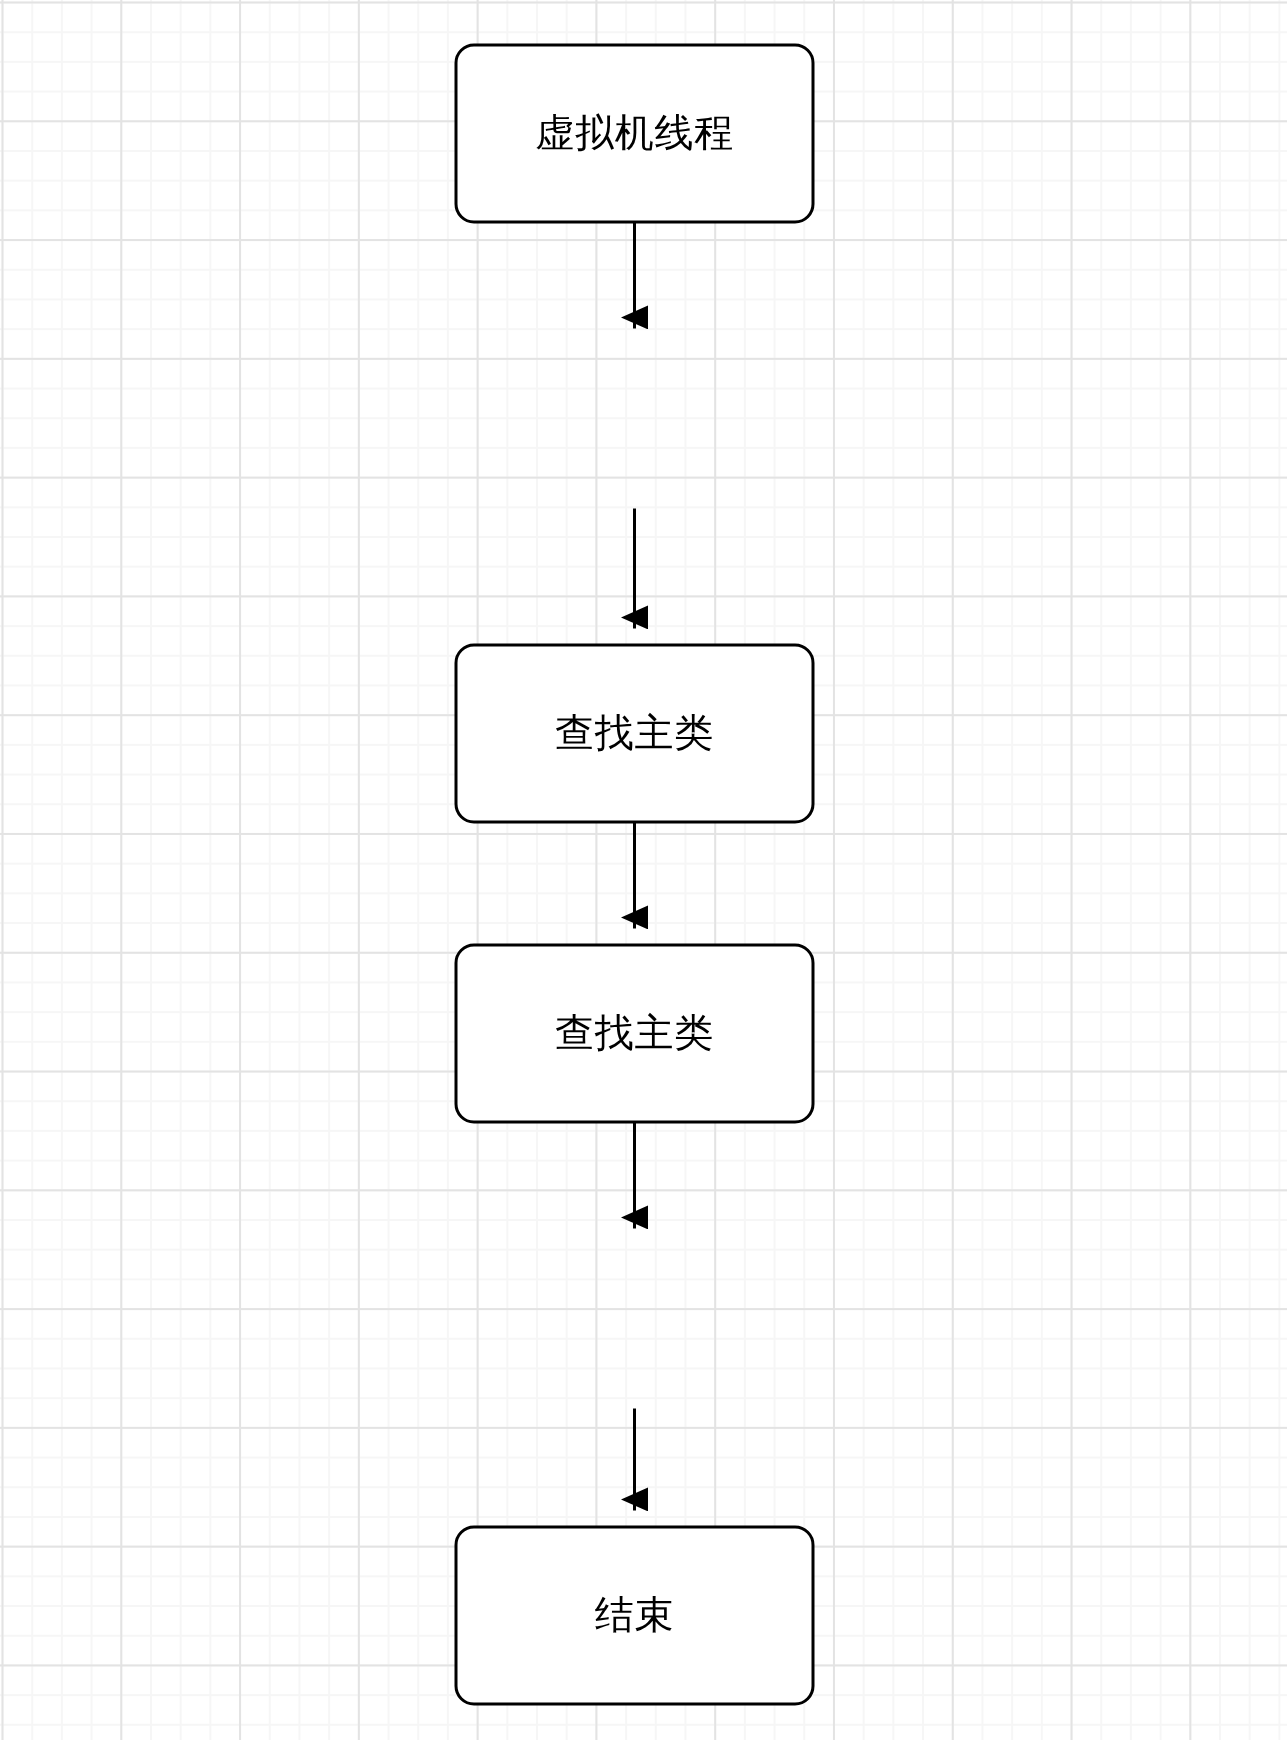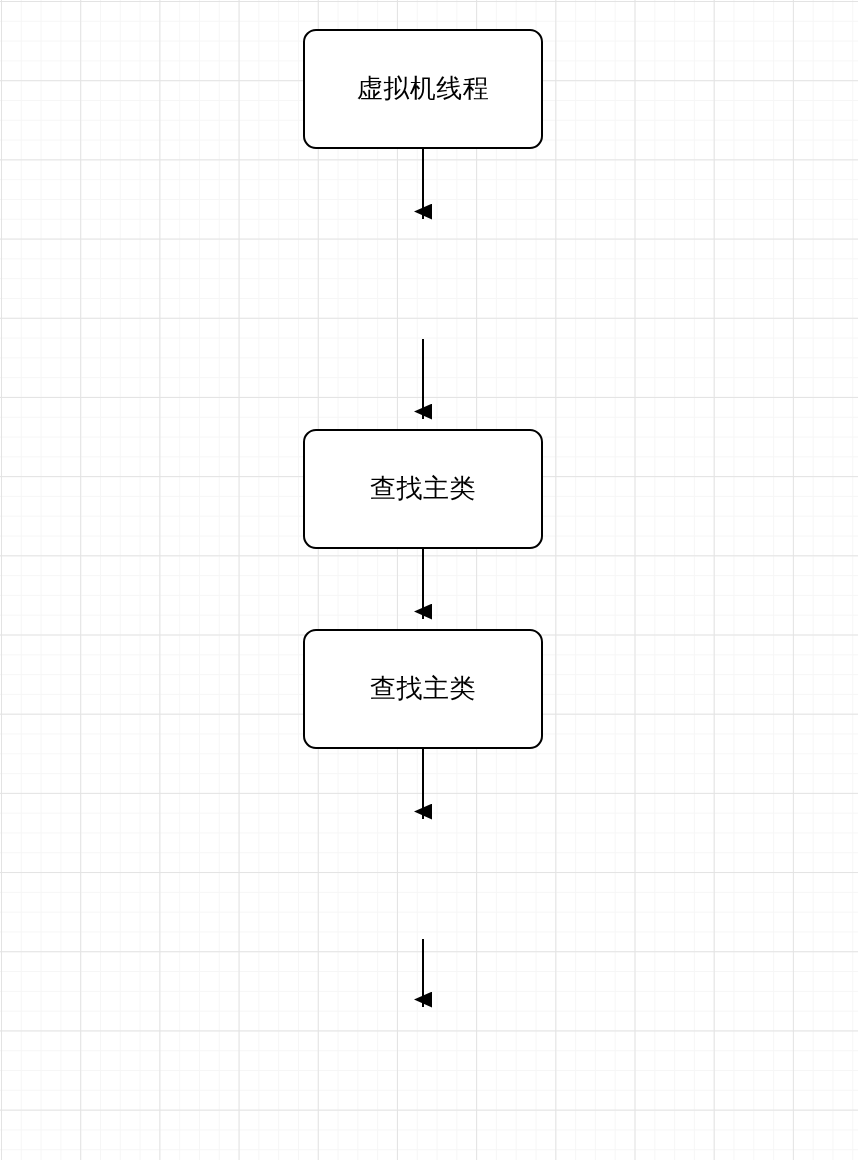--- a/index.html
+++ b/index.html
@@ -101,14 +101,17 @@
 
   <div class="node-box" style="left:303px; top:419px;">
     <span class="node-label">查找主类</span>
   </div>
 
   <div class="node-box" style="left:303px; top:619px;">
     <span class="node-label">查找主类</span>
   </div>
 
 
+  <div class="node-box" style="left:303px; top:1007px;">
+    <span class="node-label">结束</span>
+  </div>
 
 </div>
 
 </body></html>

